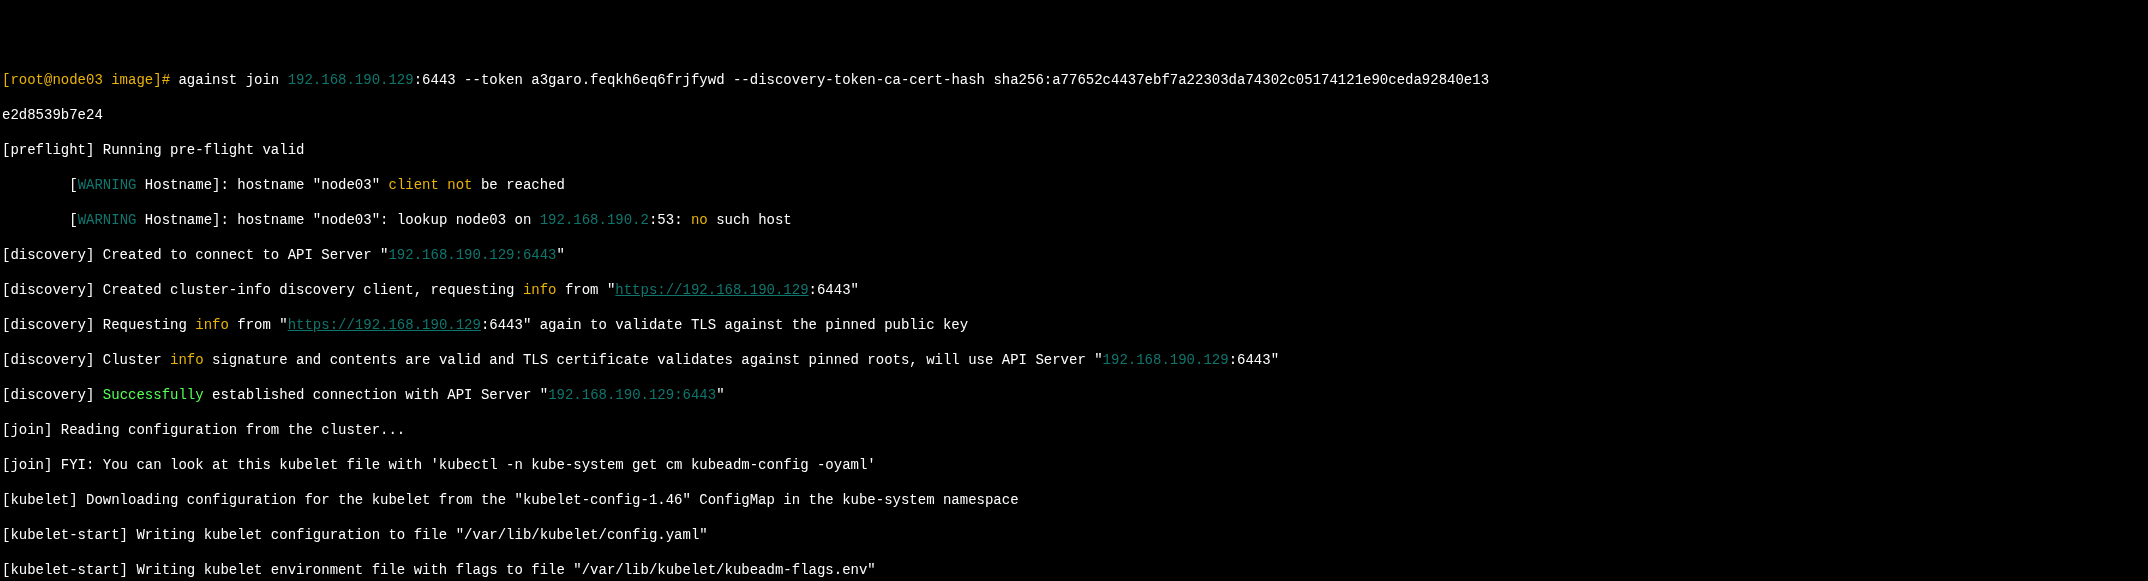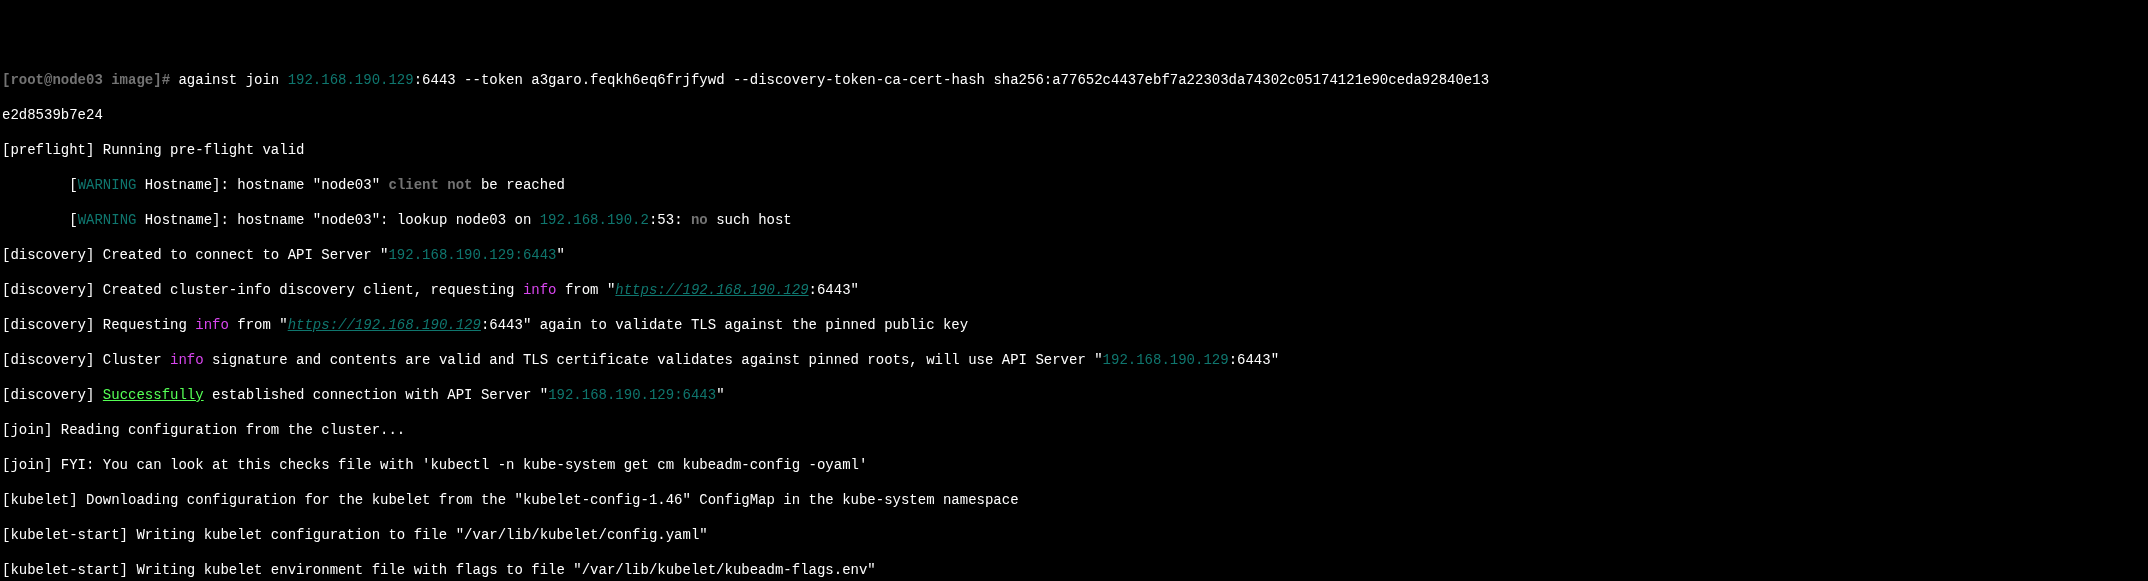--- a/index.html
+++ b/index.html
@@ -16,43 +16,43 @@
       padding: 2px;
       white-space: pre;
       overflow-x: auto;
       width: 2148px;
       min-height: 581px;
       position: relative;
     }
     .line {
       display: block;
     }
-    .red { color: #737373; font-weight: bold; }
+    .red { color: #eab308; }
     .magenta { color: #0f766e; }
-    .cyan { color: #d946ef; }
-    .green { color: #55ff55; text-decoration: underline; }
-    .underline { text-decoration: underline; font-style: italic; }
+    .cyan { color: #eab308; }
+    .green { color: #55ff55; }
+    .underline { text-decoration: underline; }
   </style>
 </head>
 <body>
 
 
 
 <div class="line"><span class="red">[root@node03 image]# </span><span>against join </span><span class="magenta">192.168.190.129</span><span>:6443 --token a3garo.feqkh6eq6frjfywd --discovery-token-ca-cert-hash sha256:a77652c4437ebf7a22303da74302c05174121e90ceda92840e13</span></div>
 <div class="line"><span>e2d8539b7e24</span></div>
 <div class="line">[preflight] Running pre-flight valid</div>
 <div class="line"><span>        [</span><span class="magenta">WARNING</span><span> Hostname]: hostname "node03" </span><span class="red">client</span><span> </span><span class="red">not</span><span> be reached</span></div>
 <div class="line"><span>        [</span><span class="magenta">WARNING</span><span> Hostname]: hostname "node03": lookup node03 on </span><span class="magenta">192.168.190.2</span><span>:53: </span><span class="red">no</span><span> such host</span></div>
 <div class="line"><span>[discovery] Created to connect to API Server "</span><span class="magenta">192.168.190.129:6443</span><span>"</span></div>
 <div class="line"><span>[discovery] Created cluster-info discovery client, requesting </span><span class="cyan">info</span><span> from "</span><span class="magenta underline">https://192.168.190.129</span><span>:6443"</span></div>
 <div class="line"><span>[discovery] Requesting </span><span class="cyan">info</span><span> from "</span><span class="magenta underline">https://192.168.190.129</span><span>:6443" again to validate TLS against the pinned public key</span></div>
 <div class="line"><span>[discovery] Cluster </span><span class="cyan">info</span><span> signature and contents are valid and TLS certificate validates against pinned roots, will use API Server "</span><span class="magenta">192.168.190.129</span><span>:6443"</span></div>
 <div class="line"><span>[discovery] </span><span class="green">Successfully</span><span> established connection with API Server "</span><span class="magenta">192.168.190.129:6443</span><span>"</span></div>
 <div class="line">[join] Reading configuration from the cluster...</div>
-<div class="line">[join] FYI: You can look at this checks file with 'kubectl -n kube-system get cm kubeadm-config -oyaml'</div>
+<div class="line">[join] FYI: You can look at this kubelet file with 'kubectl -n kube-system get cm kubeadm-config -oyaml'</div>
 <div class="line">[kubelet] Downloading configuration for the kubelet from the "kubelet-config-1.46" ConfigMap in the kube-system namespace</div>
 <div class="line">[kubelet-start] Writing kubelet configuration to file "/var/lib/kubelet/config.yaml"</div>
 <div class="line">[kubelet-start] Writing kubelet environment file with flags to file "/var/lib/kubelet/kubeadm-flags.env"</div>
 
 
 
 
 
 
 

